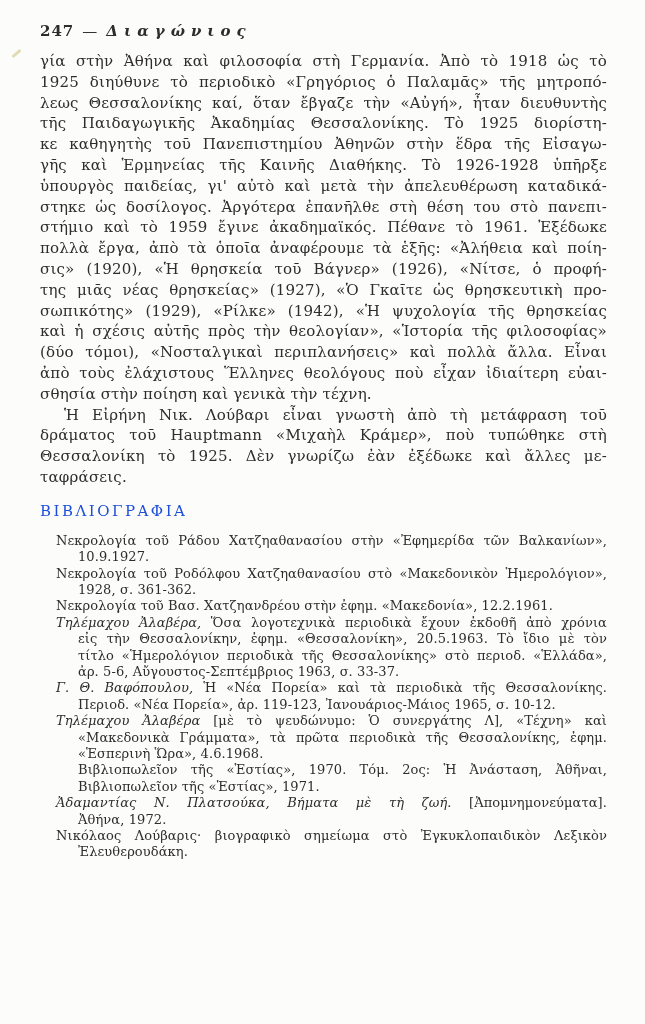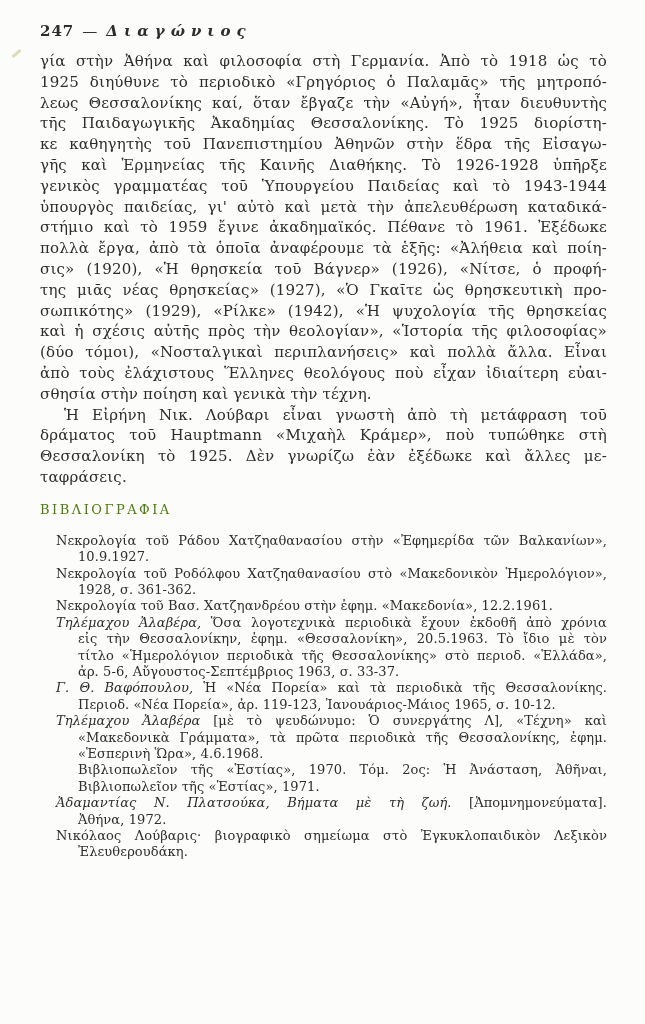--- a/index.html
+++ b/index.html
@@ -38,24 +38,24 @@
   .bline{
     text-align:justify;
     text-align-last:justify;
     min-height:20.8px;
   }
   .bline.final{text-align-last:left;}
   .bline.indent{text-indent:24px;}
   
   .bib-heading{
     margin-top:14px;
-    font-size:13px;
+    font-size:15px;
     letter-spacing:2.5px;
     font-weight:500;
-    color:#4d7c0f;
+    color:#1d4ed8;
     height:16px;
   }
   .bib-list{
     margin-top:15px;
     font-size:13px;
     line-height:16.4px;
     letter-spacing:0.1px;
   }
   .bib-list .bline{min-height:16.4px;margin-left:16px;}
   .bib-list .cont{padding-left:22px;}
@@ -83,22 +83,22 @@
   </div>
 
   <div class="body-text">
       <div>
         <div class="bline">γία στὴν Ἀθήνα καὶ φιλοσοφία στὴ Γερμανία. Ἀπὸ τὸ 1918 ὡς τὸ</div>
         <div class="bline">1925 διηύθυνε τὸ περιοδικὸ «Γρηγόριος ὁ Παλαμᾶς» τῆς μητροπό-</div>
         <div class="bline">λεως Θεσσαλονίκης καί, ὅταν ἔβγαζε τὴν «Αὐγή», ἦταν διευθυντὴς</div>
         <div class="bline">τῆς Παιδαγωγικῆς Ἀκαδημίας Θεσσαλονίκης. Τὸ 1925 διορίστη-</div>
         <div class="bline">κε καθηγητὴς τοῦ Πανεπιστημίου Ἀθηνῶν στὴν ἕδρα τῆς Εἰσαγω-</div>
         <div class="bline">γῆς καὶ Ἑρμηνείας τῆς Καινῆς Διαθήκης. Τὸ 1926-1928 ὑπῆρξε</div>
-        <div class="bline">γενικὸς γραμματέας τοῦ Ὑπουργείου Παιδείας καὶ τὸ 1943-1944</div>
         <div class="bline">ὑπουργὸς παιδείας, γι' αὐτὸ καὶ μετὰ τὴν ἀπελευθέρωση καταδικά-</div>
+        <div class="bline">στηκε ὡς δοσίλογος. Ἀργότερα ἐπανῆλθε στὴ θέση του στὸ πανεπι-</div>
         <div class="bline">στήμιο καὶ τὸ 1959 ἔγινε ἀκαδημαϊκός. Πέθανε τὸ 1961. Ἐξέδωκε</div>
         <div class="bline">πολλὰ ἔργα, ἀπὸ τὰ ὁποῖα ἀναφέρουμε τὰ ἑξῆς: «Ἀλήθεια καὶ ποίη-</div>
         <div class="bline">σις» (1920), «Ἡ θρησκεία τοῦ Βάγνερ» (1926), «Νίτσε, ὁ προφή-</div>
         <div class="bline">της μιᾶς νέας θρησκείας» (1927), «Ὁ Γκαῖτε ὡς θρησκευτικὴ προ-</div>
         <div class="bline">σωπικότης» (1929), «Ρίλκε» (1942), «Ἡ ψυχολογία τῆς θρησκείας</div>
         <div class="bline">καὶ ἡ σχέσις αὐτῆς πρὸς τὴν θεολογίαν», «Ἱστορία τῆς φιλοσοφίας»</div>
         <div class="bline">(δύο τόμοι), «Νοσταλγικαὶ περιπλανήσεις» καὶ πολλὰ ἄλλα. Εἶναι</div>
         <div class="bline">ἀπὸ τοὺς ἐλάχιστους Ἕλληνες θεολόγους ποὺ εἶχαν ἰδιαίτερη εὐαι-</div>
         <div class="bline final">σθησία στὴν ποίηση καὶ γενικὰ τὴν τέχνη.</div>
       </div>

